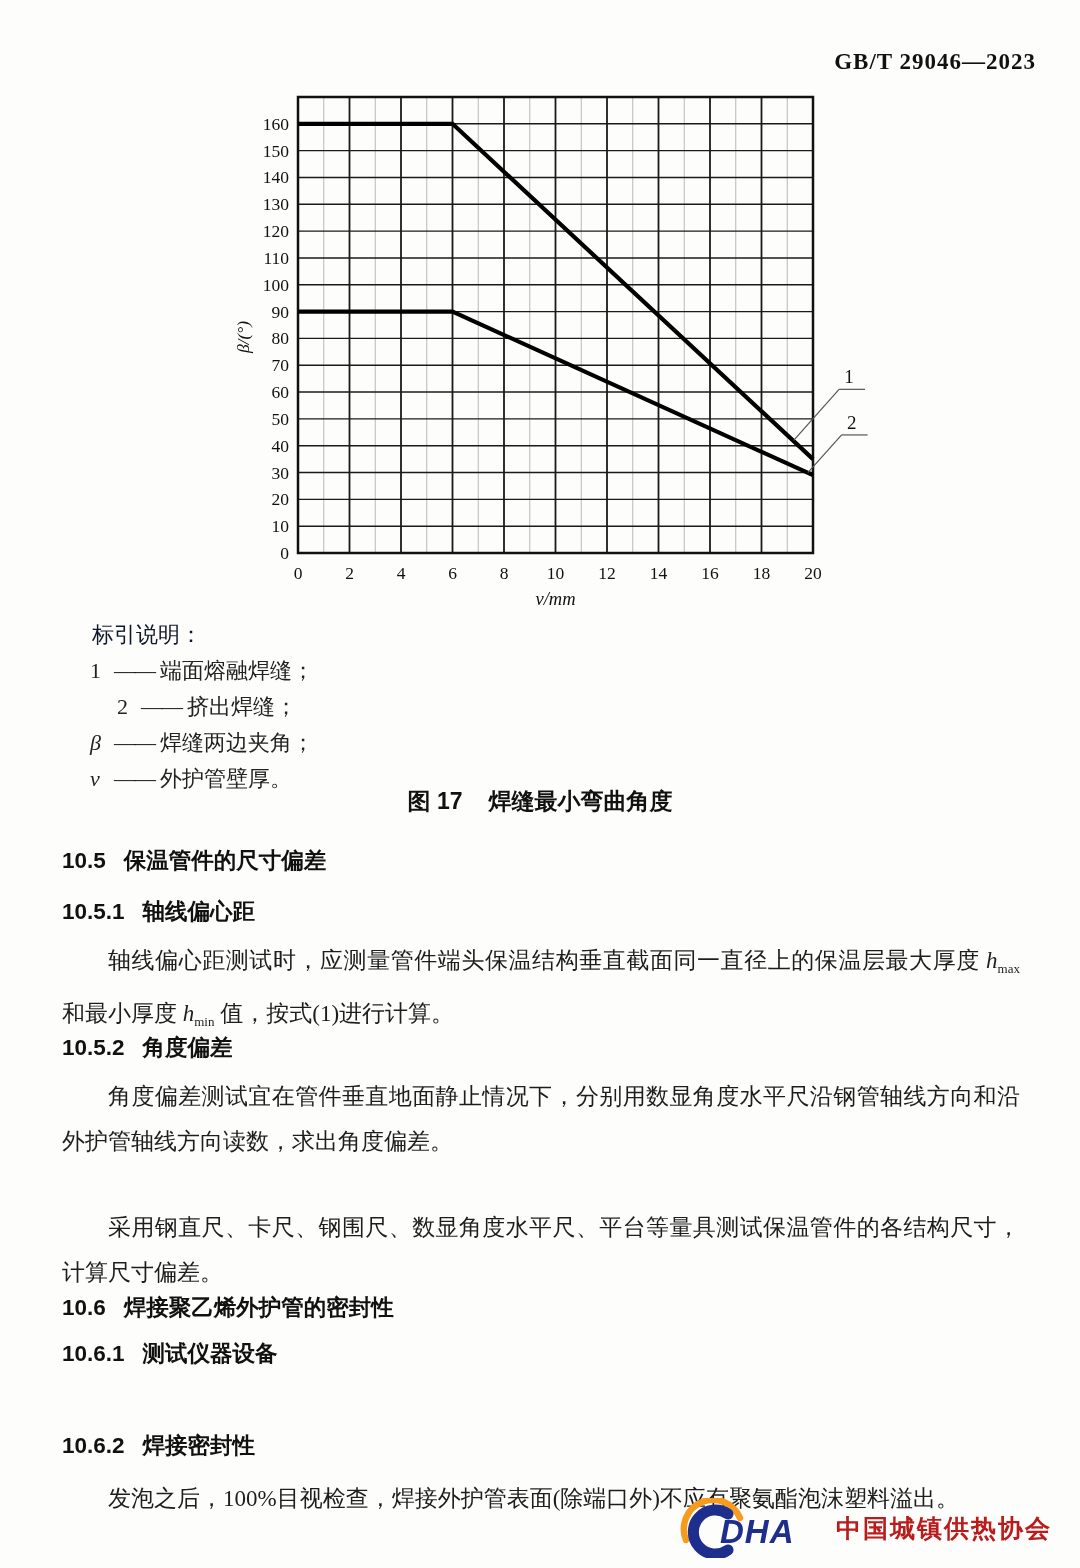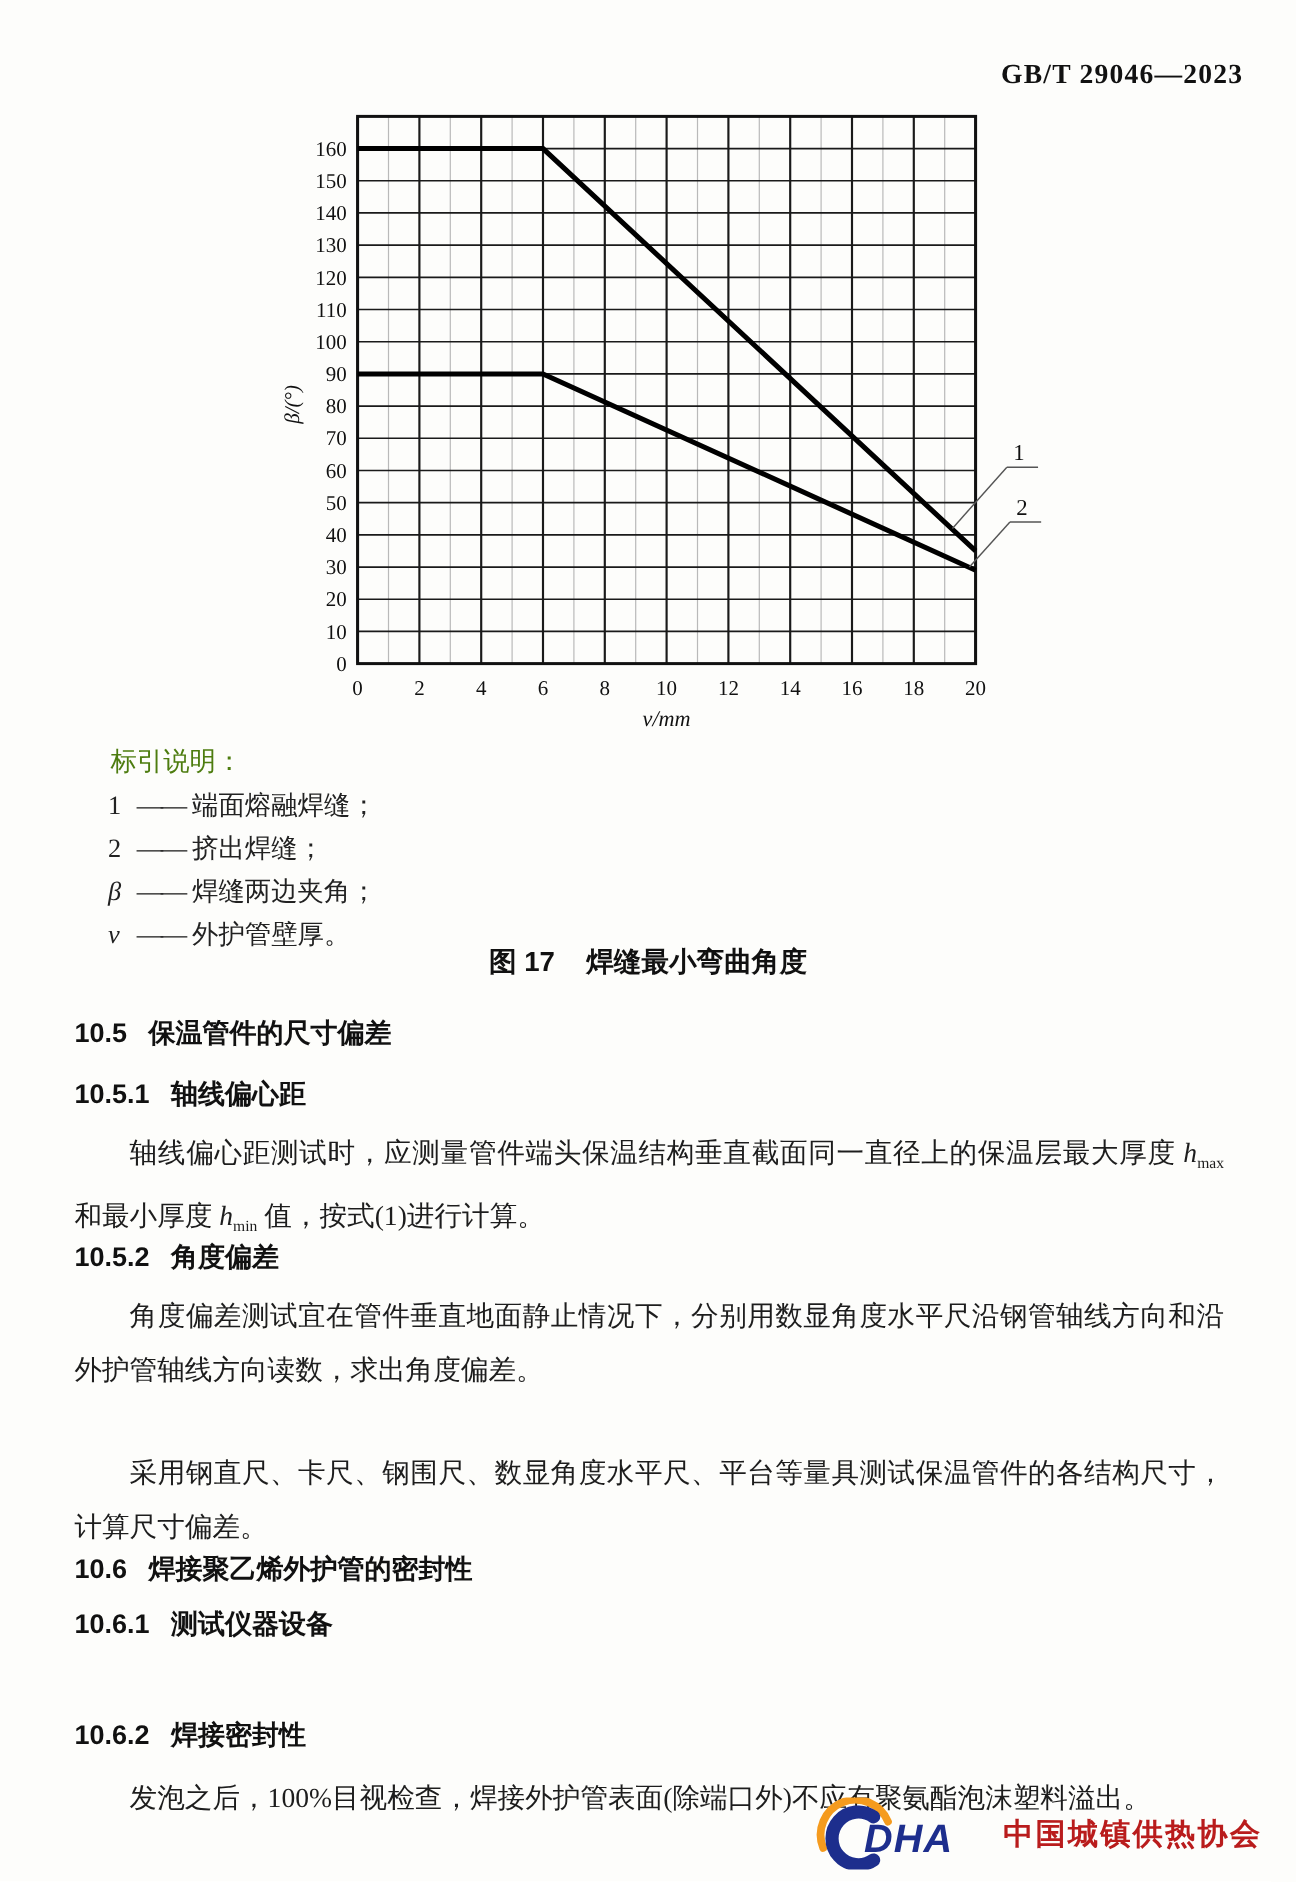--- a/index.html
+++ b/index.html
@@ -1,21 +1,21 @@
 <!DOCTYPE html>
 <html><head>
 <meta charset="utf-8">
 <style>
   html,body{margin:0;padding:0;background:#ffffff;}
   .page{position:relative;width:1080px;height:1568px;background:#fdfdfb;overflow:hidden;
         font-family:"Liberation Serif", serif;color:#1d1d1d;}
   .doc-number{position:absolute;top:26px;right:44px;font-size:23px;font-weight:bold;
         letter-spacing:1px;color:#111;font-family:"Liberation Serif", serif;margin-top:23px;}
   .chart-wrap{position:absolute;left:225px;top:85px;width:650px;height:525px;}
-  .legend-title{position:absolute;left:92px;font-size:22px;color:#4d7c0f;}
+  .legend-title{position:absolute;left:92px;font-size:22px;color:#0f172a;}
   .legend-item{position:absolute;left:90px;font-size:22px;color:#222;}
   .legend-item .key{display:inline-block;min-width:20px;}
   .legend-item .key.it{font-style:italic;}
   .legend-item .dash{margin:0 6px 0 4px;letter-spacing:-2px;}
   .fig-caption{position:absolute;left:0;width:1080px;text-align:center;font-family:"Liberation Sans", sans-serif;
         font-weight:bold;font-size:23px;color:#111;}
   .fig-caption .fig-num{margin-right:26px;}
   .heading{position:absolute;left:62px;font-family:"Liberation Sans", sans-serif;font-weight:bold;
         font-size:22.5px;color:#111;white-space:nowrap;}
   .heading .num{margin-right:18px;margin-top:40px;}
@@ -113,21 +113,21 @@
         <text x="0" y="0" text-anchor="middle" font-family="Liberation Serif, serif" font-size="17.5" font-style="italic" fill="#111" transform="translate(24,252) rotate(-90)">β/(°)</text>
         <text x="330.5" y="520" text-anchor="middle" font-family="Liberation Serif, serif" font-size="18.5" font-style="italic" fill="#111">v/mm</text>
       </svg>
   </div>
 
   <div class="legend-title" style="top:620px;">标引说明：</div>
 
   <div class="legend-item" style="top:656px;">
     <span class="key">1</span><span class="dash">——</span><span>端面熔融焊缝；</span>
   </div>
-  <div class="legend-item" style="top:692px;">
+  <div class="legend-item" style="top:692px;margin-left:27px;">
     <span class="key">2</span><span class="dash">——</span><span>挤出焊缝；</span>
   </div>
   <div class="legend-item" style="top:728px;">
     <span class="key it">β</span><span class="dash">——</span><span>焊缝两边夹角；</span>
   </div>
   <div class="legend-item" style="top:764px;">
     <span class="key it">v</span><span class="dash">——</span><span>外护管壁厚。</span>
   </div>
 
   <div class="fig-caption" style="top:786px;">

